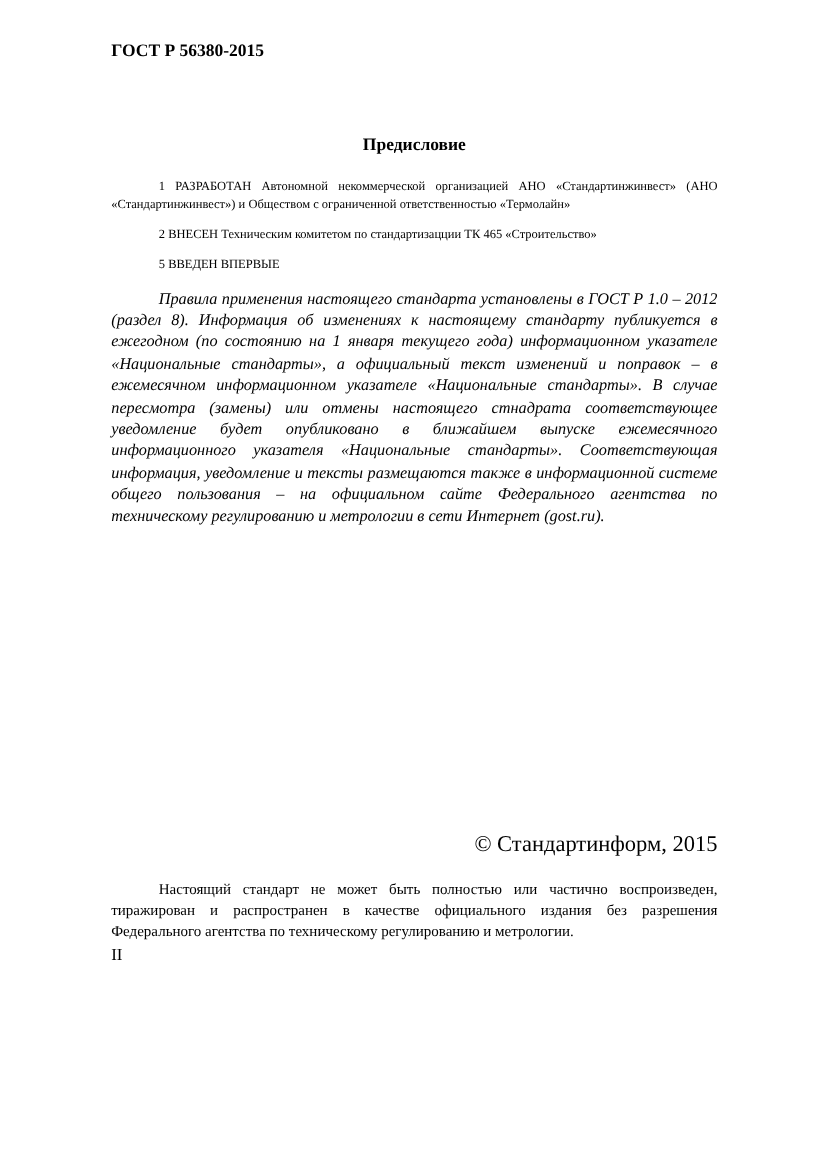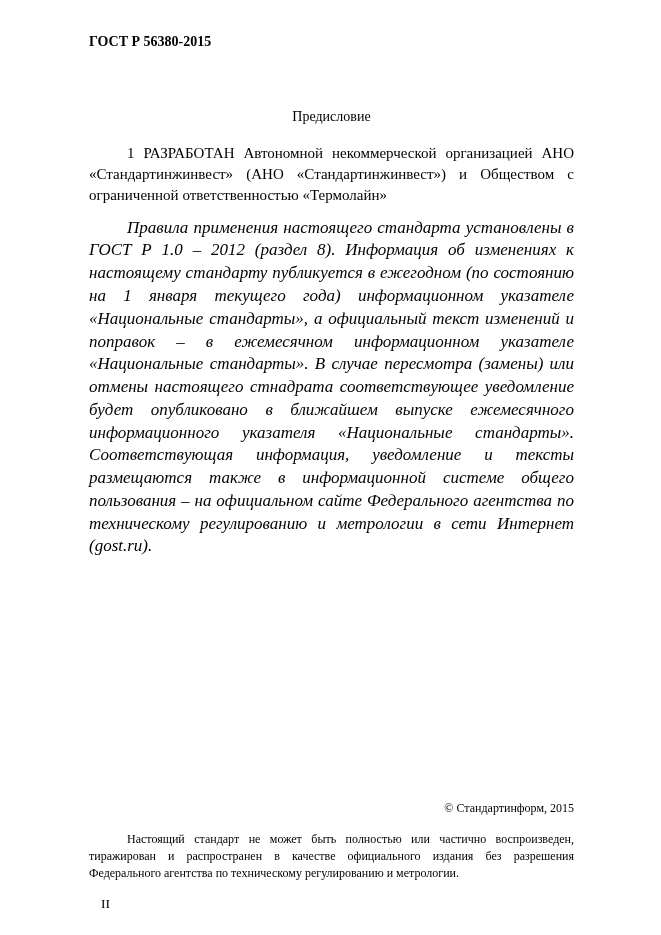--- a/index.html
+++ b/index.html
@@ -22,76 +22,78 @@
     background: #ffffff;
   }
   .doc-code {
     font-weight: bold;
     font-size: 14px;
     line-height: 1.2;
     text-align: left;
   }
   .section-title {
     text-align: center;
-    font-weight: normal;
+    font-weight: bold;
     font-size: 14px;
     margin: 58px 0 18px 0;
   }
   .para {
     margin: 0 0 10px 0;
     text-align: justify;
     text-indent: 38px;
-    font-size: 15px;
+    font-size: 10px;
     line-height: 1.42;
   }
   .note {
     margin: 0;
     text-align: justify;
     text-indent: 38px;
-    font-size: 17px;
+    font-size: 13px;
     line-height: 1.34;
     font-style: italic;
   }
   .spacer {
     height: 242px;
   }
   .copyright {
     margin: 0 0 14px 0;
     text-align: right;
-    font-size: 12px;
+    font-size: 18px;
     line-height: 1.42;
   }
   .footer-para {
     margin: 0;
     text-align: justify;
     text-indent: 38px;
     font-size: 12px;
     line-height: 1.42;
   }
   .page-number {
-    margin: 12px;
+    margin: 0;
     font-size: 13.5px;
     line-height: 1.42;
     text-align: left;
   }
 </style>
 </head>
 <body>
 
 <div class="page">
 
   <div class="doc-code">ГОСТ Р 56380-2015</div>
 
   <div class="section-title">Предисловие</div>
 
   <p class="para">1 РАЗРАБОТАН Автономной некоммерческой организацией АНО «Стандартинжинвест» (АНО «Стандартинжинвест») и Обществом с ограниченной ответственностью «Термолайн»</p>
 
+  <p class="para">2 ВНЕСЕН Техническим комитетом по стандартизацции ТК 465 «Строительство»</p>
 
 
 
+  <p class="para">5 ВВЕДЕН ВПЕРВЫЕ</p>
 
   <p class="note">Правила применения настоящего стандарта установлены в ГОСТ Р 1.0 – 2012 (раздел 8). Информация об изменениях к настоящему стандарту публикуется в ежегодном (по состоянию на 1 января текущего года) информационном указателе «Национальные стандарты», а официальный текст изменений и поправок – в ежемесячном информационном указателе «Национальные стандарты». В случае пересмотра (замены) или отмены настоящего стнадрата соответствующее уведомление будет опубликовано в ближайшем выпуске ежемесячного информационного указателя «Национальные стандарты». Соответствующая информация, уведомление и тексты размещаются также в информационной системе общего пользования – на официальном сайте Федерального агентства по техническому регулированию и метрологии в сети Интернет (gost.ru).</p>
 
   <div class="spacer"></div>
 
   <p class="copyright">© Стандартинформ, 2015</p>
 
   <p class="footer-para">Настоящий стандарт не может быть полностью или частично воспроизведен, тиражирован и распространен в качестве официального издания без разрешения Федерального агентства по техническому регулированию и метрологии.</p>
 
   <p class="page-number">II</p>

